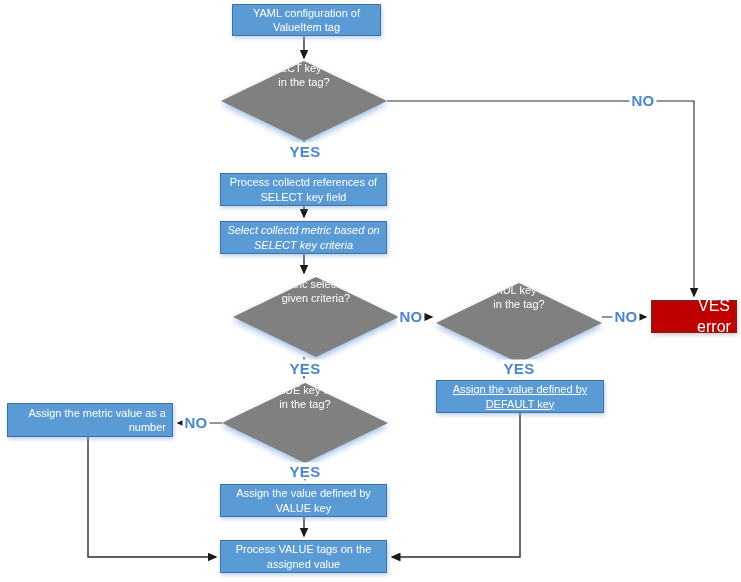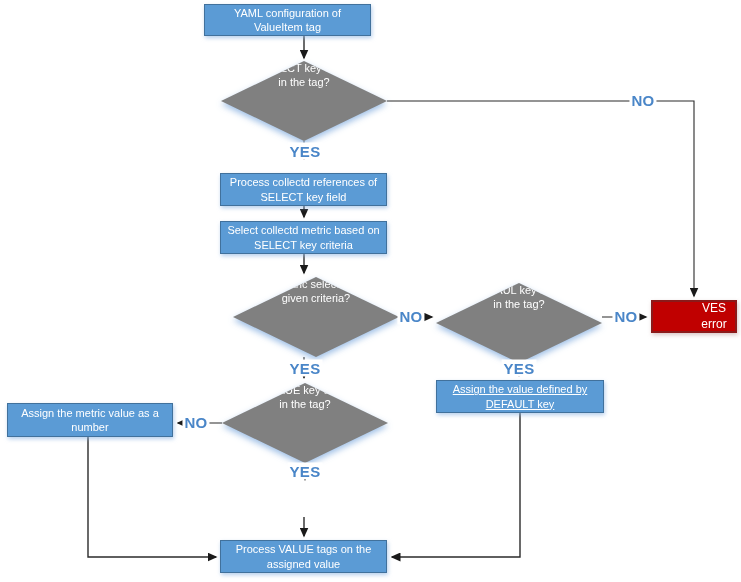--- a/index.html
+++ b/index.html
@@ -10,21 +10,21 @@
   .conn{fill:none;stroke:#2b2b2b;}
   .conn.thick{stroke-width:1.4;}
   .conn.thin{stroke-width:1.1;}
 
   .node{position:absolute;display:flex;align-items:center;justify-content:center;
         text-align:center;color:#ffffff;box-sizing:border-box;z-index:2;
         font-size:11px;line-height:1.3;}
   .process{background:var(--process-fill);border:1px solid var(--process-border);
         padding:2px 6px;filter:drop-shadow(1px 2px 2px rgba(141,180,226,.65));}
   .error{background:var(--error-fill);border:2px solid var(--error-border);
-        font-size:12px;filter:drop-shadow(1px 2px 2px rgba(180,140,140,.5));padding-left:40px;}
+        font-size:16px;filter:drop-shadow(1px 2px 2px rgba(180,140,140,.5));padding-left:40px;}
 
   .diamond-wrap{position:absolute;z-index:2;filter:drop-shadow(0 3px 3px rgba(141,180,226,.85));}
   .diamond{width:100%;height:100%;background:var(--decision-fill);
         clip-path:polygon(50% 0,100% 50%,50% 100%,0 50%);
         display:flex;justify-content:center;
         text-align:center;color:#fff;font-size:11px;line-height:1.3;}
   .diamond span{max-width:114px;}
 
   .branch-label{position:absolute;transform:translate(-50%,-50%);z-index:3;
         font-size:15px;font-weight:bold;color:var(--branch-label);
@@ -53,32 +53,33 @@
     <path class="conn thin" d="M304,357 V378" marker-end="url(#ahs)"></path>
     <path class="conn thin" d="M602,317 H646" marker-end="url(#ah)"></path>
     <path class="conn thin" d="M519,357 V376" marker-end="url(#ahs)"></path>
     <path class="conn thick" d="M520,413 V557 H392" marker-end="url(#ah)"></path>
     <path class="conn thin" d="M222,423 H178" marker-end="url(#ah)"></path>
     <path class="conn thin" d="M305,463 V480" marker-end="url(#ahs)"></path>
     <path class="conn thick" d="M304,517 V536" marker-end="url(#ah)"></path>
     <path class="conn thick" d="M88,437 V557 H216" marker-end="url(#ah)"></path>
   </svg>
 
-  <div class="node process" style="left:204px;top:4px;width:167px;height:32px;">YAML configuration of ValueItem tag</div>
+  <div class="node process" style="left:232px;top:4px;width:149px;height:32px;">YAML configuration of ValueItem tag</div>
 
   <div class="node process" style="left:220px;top:163px;width:167px;height:33px;margin-top:10px;">Process collectd references of SELECT key field</div>
 
-  <div class="node process" style="left:220px;top:221px;width:167px;height:33px;">Select collectd metric based on SELECT key criteria</div>
+  <div class="node process" style="left:220px;top:221px;width:167px;height:33px;font-style:italic;">Select collectd metric based on SELECT key criteria</div>
 
   <div class="node error" style="left:651px;top:300px;width:86px;height:33px;">VES error</div>
 
   <div class="node process" style="left:436px;top:380px;width:168px;height:33px;text-decoration:underline;">Assign the value defined by DEFAULT key</div>
 
-  <div class="node process" style="left:7px;top:403px;width:166px;height:34px;">Assign the metric value as a number</div>
+  <div class="node process" style="left:7px;top:403px;width:166px;height:34px;text-align:right;">Assign the metric value as a number</div>
 
+  <div class="node process" style="left:220px;top:484px;width:167px;height:33px;">Assign the value defined by VALUE key</div>
 
   <div class="node process" style="left:220px;top:540px;width:167px;height:33px;">Process VALUE tags on the assigned value</div>
 
   <div class="diamond-wrap" style="left:221px;top:61px;width:166px;height:80px;">
     <div class="diamond">
       <span>Is SELECT key defined in the tag?</span>
     </div>
   </div>
 
   <div class="diamond-wrap" style="left:233px;top:277px;width:166px;height:80px;">

